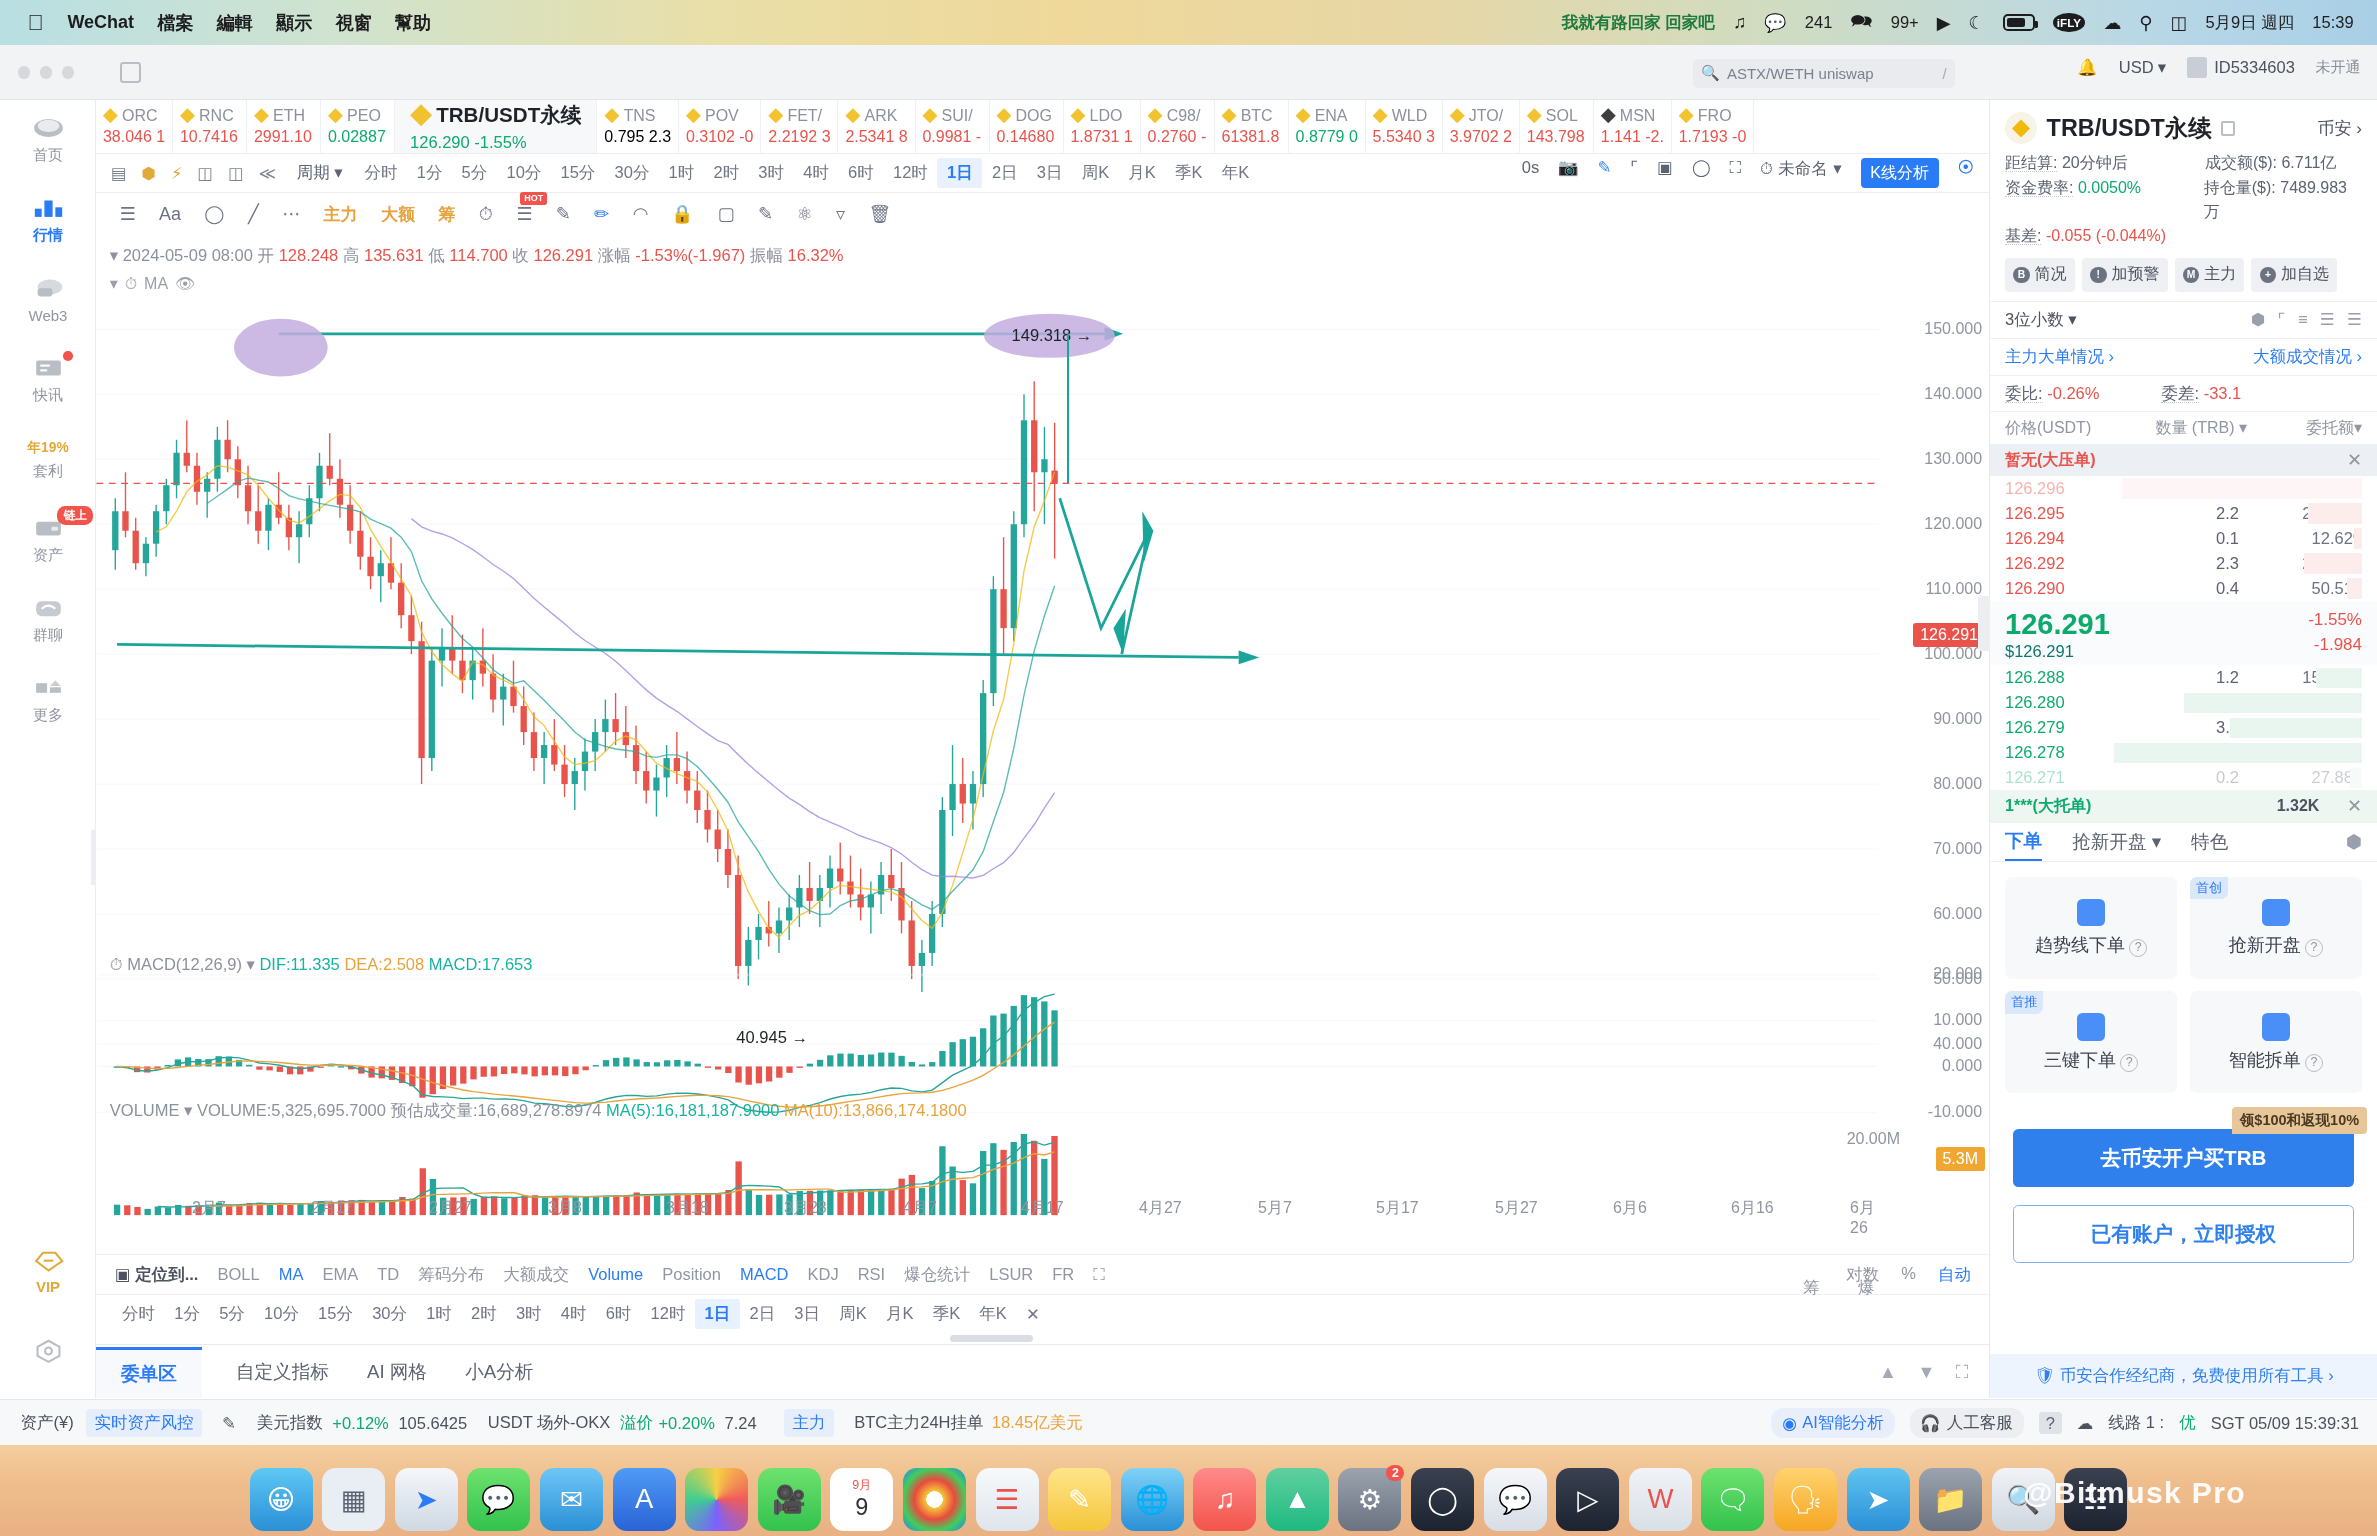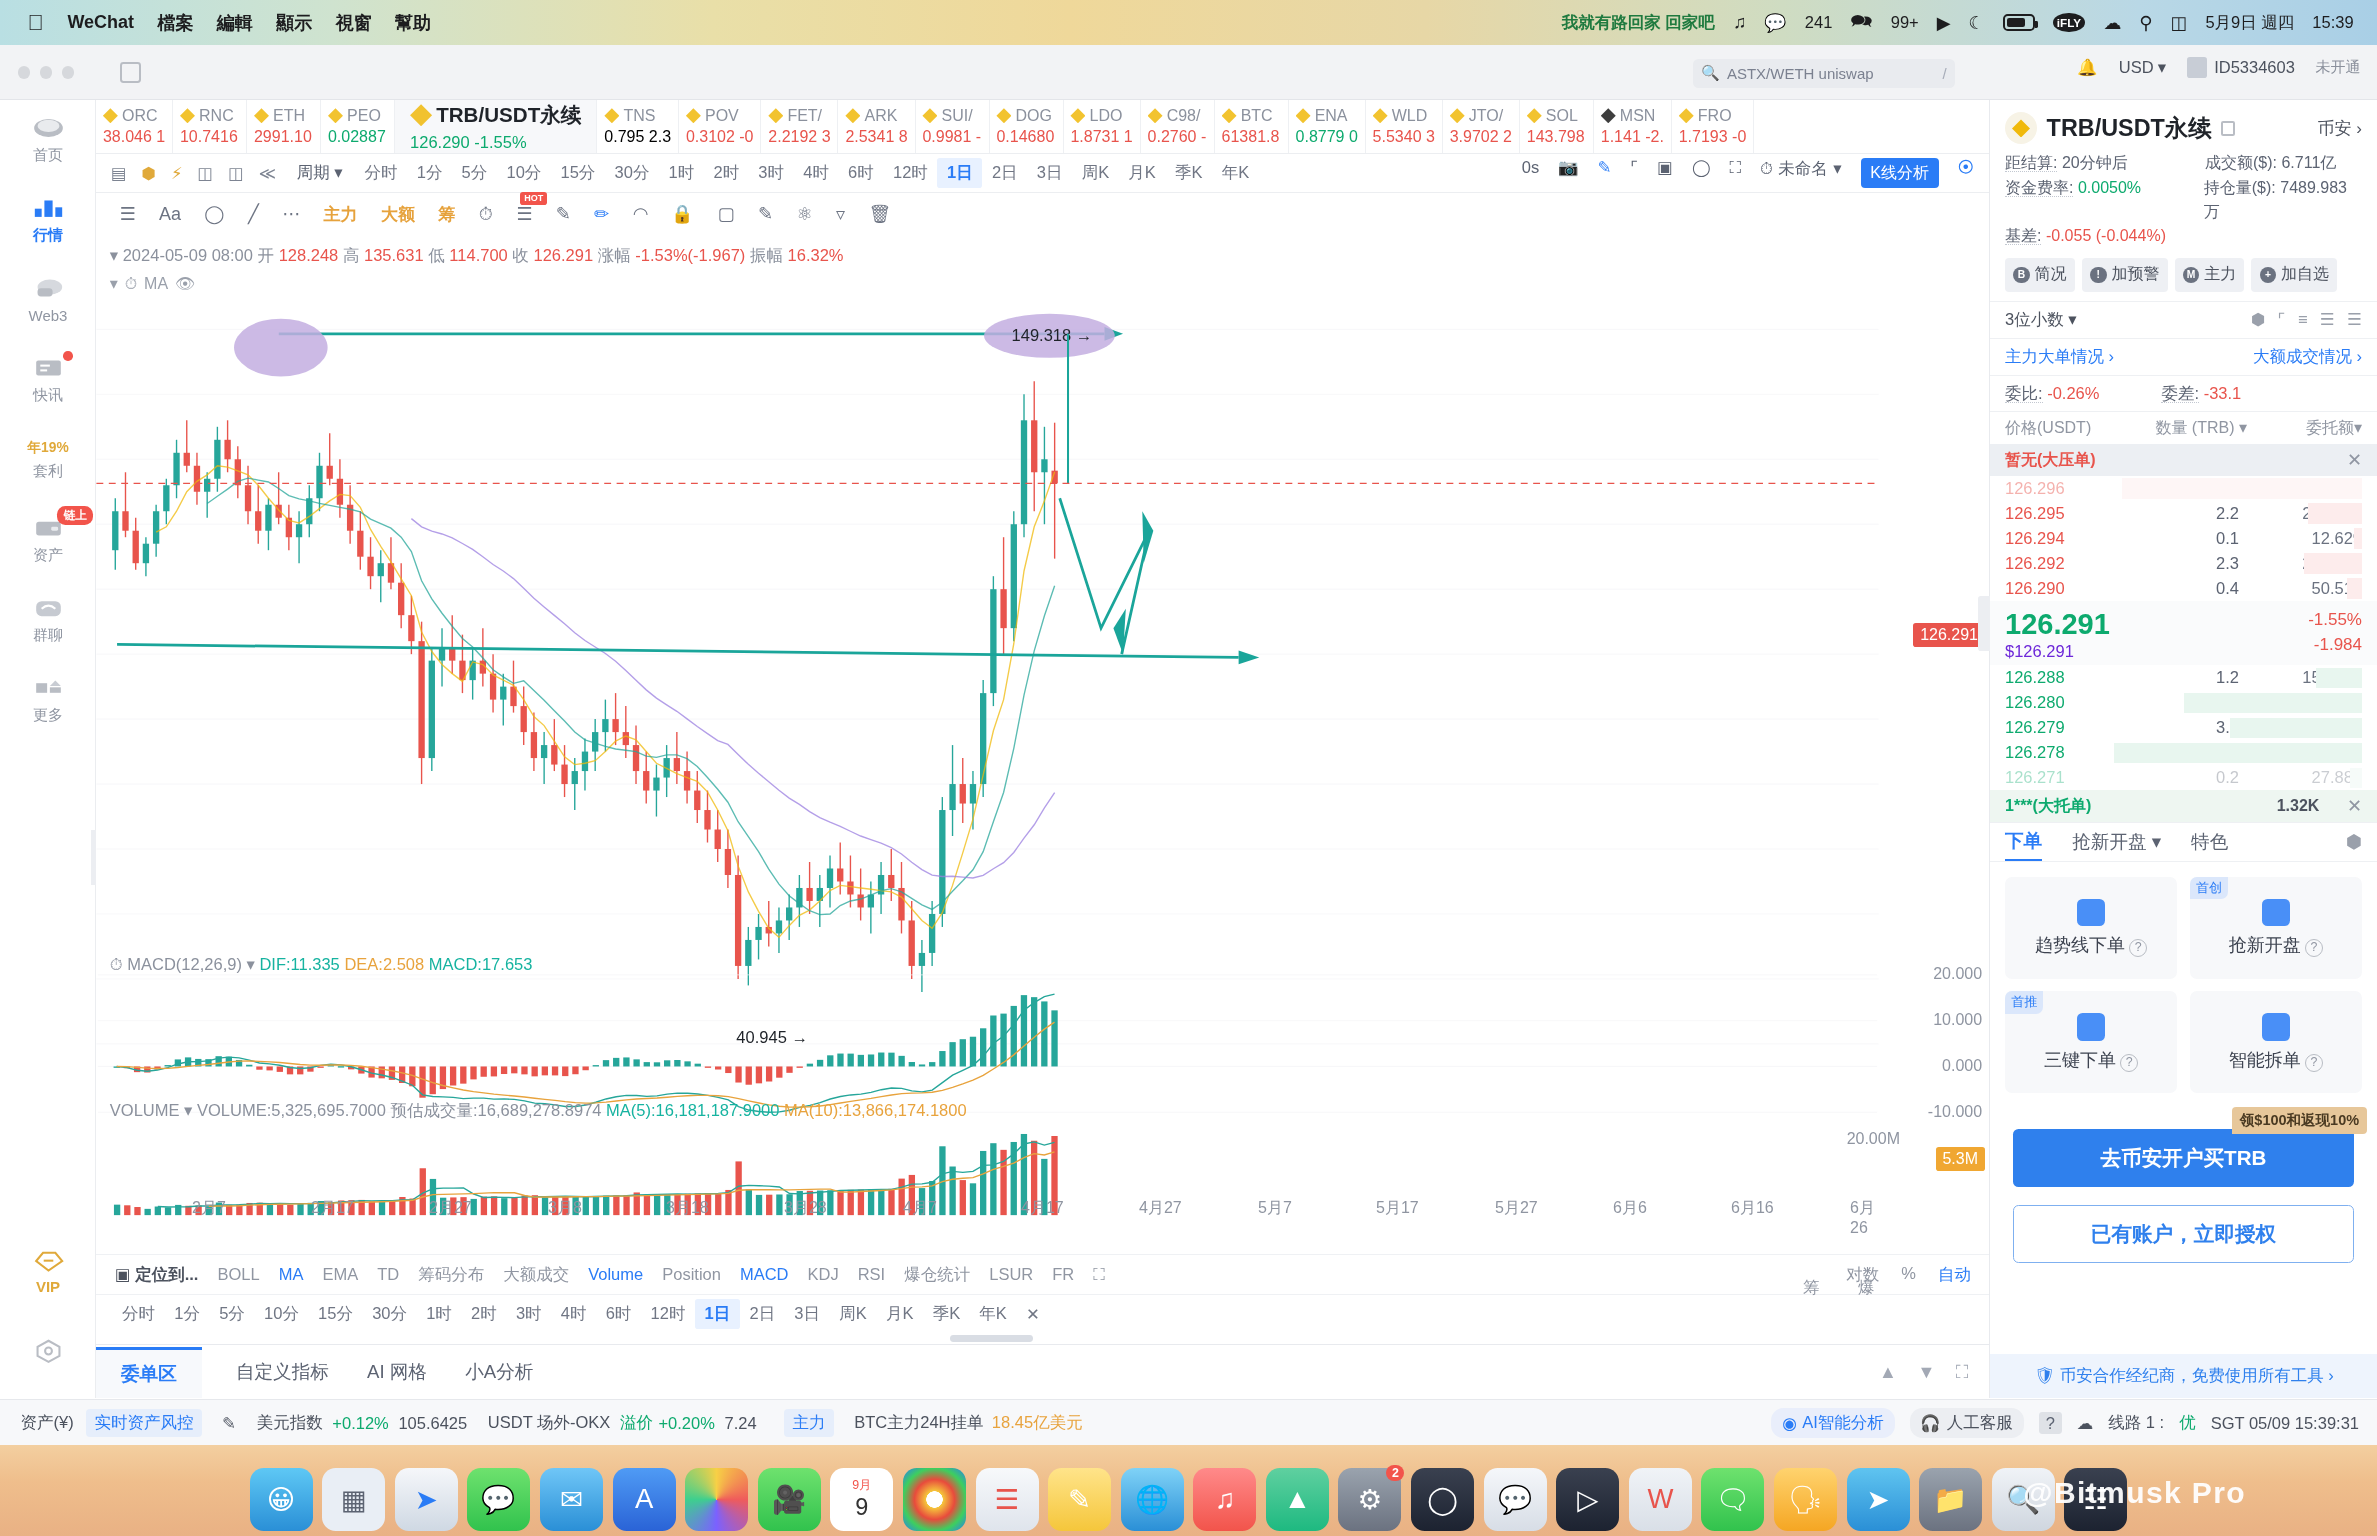--- a/index.html
+++ b/index.html
@@ -148,21 +148,21 @@
   .obhead .c2 { margin-left:auto; margin-right:59px;}
   .banner { display:flex; align-items:center; background:#eceff3; padding:4.8px 15px; font-size:16px; color:#e8544c; font-weight:bold;}
   .banner .x { margin-left:auto; color:#9096a2; font-weight:normal; font-size:18px;}
   .obrow { position:relative; display:flex; align-items:center; height:25px; padding:0 15px; font-size:16.5px;}
   .obrow .p { width:131px;} .obrow .q { width:103px; text-align:right; color:#5c6372;}
   .obrow .t { flex:1; text-align:right; color:#6b7280;}
   .obrow .bar { position:absolute; right:15px; top:2.1px; bottom:2.1px; }
   .ask .p { color:#e8544c;} .bid .p { color:#0daa6e;}
   .lastrow { padding:6.9px 15px 4.1px 15px; background:#fafbfc; display:flex; align-items:flex-start;}
   .lastrow .big { font-size:29px; font-weight:bold; color:#0daa6e;}
-  .lastrow .sub { font-size:16.5px; color:#6d28d9; margin-top:1.4px;}
+  .lastrow .sub { font-size:16.5px; color:#0f766e; margin-top:1.4px;}
   .lastrow .rr { margin-left:auto; text-align:right; color:#e8544c; font-size:17px; line-height:1.45;}
   .bigorder { display:flex; align-items:center; background:#eef6f1; padding:4.8px 15px; font-size:16px; color:#0daa6e; font-weight:bold;text-align:center;}
   .bigorder .mid { margin-left:auto; color:#4c525e;}
   .bigorder .x { margin-left:27.5px; color:#9096a2; font-weight:normal; font-size:18px;}
   .otabs { display:flex; align-items:center; border-top:0.7px solid #eef0f3; border-bottom:0.7px solid #eef0f3; padding:0 15px; font-size:18.6px; color:#5c6372;}
   .otab { padding:5px 0; margin-right:30px;}
   .otab.sel { color:#2a7cf6; font-weight:bold; border-bottom:2.8px solid #2a7cf6;}
   .ogrid { display:grid; grid-template-columns:1fr 1fr; gap:12.4px; padding:15px;}
   .ocard { position:relative; background:#f7f8fa; border-radius:6.9px; height:102px; display:flex;
      flex-direction:column; align-items:center; justify-content:center; gap:6.9px; color:#3d4350; font-size:18px;}
@@ -776,20 +776,34 @@
         <line x1="1412" y1="63.63807999999989" x2="1412" y2="281.01296" stroke="#1aa59a" stroke-width="3"></line>
         <line x1="0" y1="281.01296" x2="2590" y2="281.01296" stroke="#e8544c" stroke-width="2" stroke-dasharray="10 8"></line>
         <line x1="30" y1="515.04" x2="1660" y2="533.92" stroke="#1aa59a" stroke-width="4"></line>
         <polygon points="1660,523.92 1690,533.92 1660,543.92" fill="#1aa59a"></polygon>
         <polyline points="1400,302.64 1460,491.43999999999994 1530,349.84 1490,529.2" fill="none" stroke="#1aa59a" stroke-width="4"></polyline>
         <polygon points="1520,321.52000000000004 1536,349.84 1522,397.04" fill="#1aa59a"></polygon>
         <polygon points="1478,491.43999999999994 1492,529.2 1496,463.12" fill="#1aa59a"></polygon>
         <text x="930" y="1094.6792" font-size="24" fill="#1f2329" font-family="Liberation Sans">40.945 →</text>
       </svg>
 
+    <div class="yaxis" id="yaxis">
+        <div class="ytick" style="top: 85px;">150.000</div>
+        <div class="ytick" style="top: 150px;">140.000</div>
+        <div class="ytick" style="top: 215px;">130.000</div>
+        <div class="ytick" style="top: 280px;">120.000</div>
+        <div class="ytick" style="top: 345px;">110.000</div>
+        <div class="ytick" style="top: 410px;">100.000</div>
+        <div class="ytick" style="top: 475px;">90.000</div>
+        <div class="ytick" style="top: 540px;">80.000</div>
+        <div class="ytick" style="top: 605px;">70.000</div>
+        <div class="ytick" style="top: 670px;">60.000</div>
+        <div class="ytick" style="top: 735px;">50.000</div>
+        <div class="ytick" style="top: 800px;">40.000</div>
+      </div>
     <div class="pricepill" style="top:388px;">
       <span>126.291</span>
     </div>
 
     <div class="macdline" style="top:720px;">
       <span>⏱</span>
       <span>MACD(12,26,9)</span>
       <span>▾</span>
       <span style="color:#16b3a0">DIF:11.335</span>
       <span style="color:#e8a33d">DEA:2.508</span>

